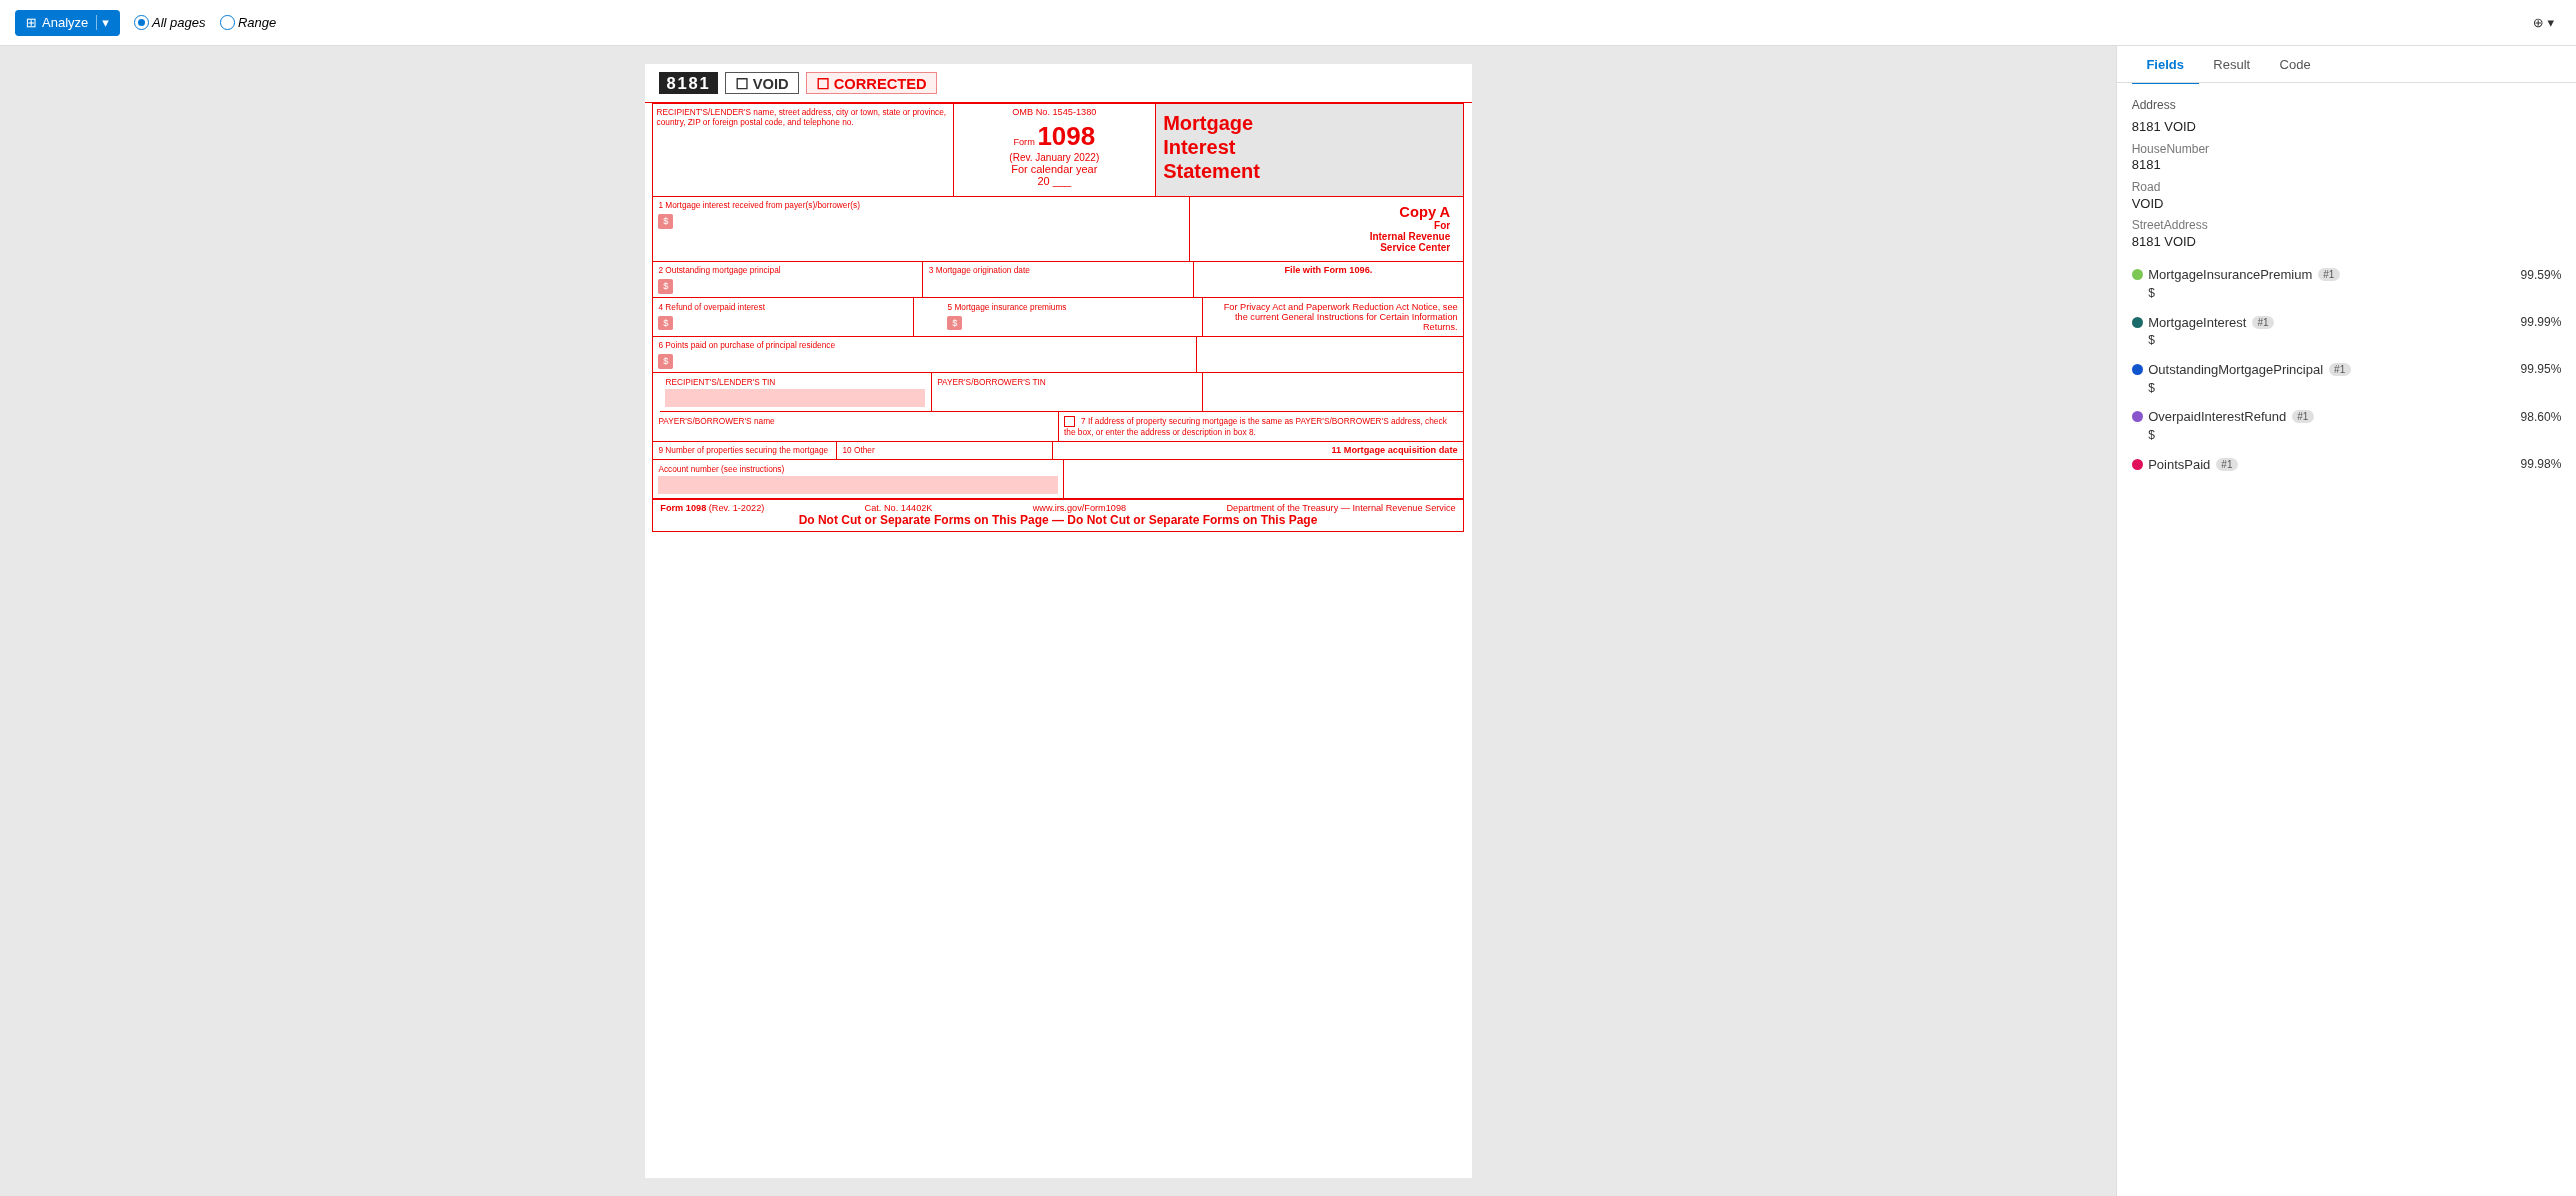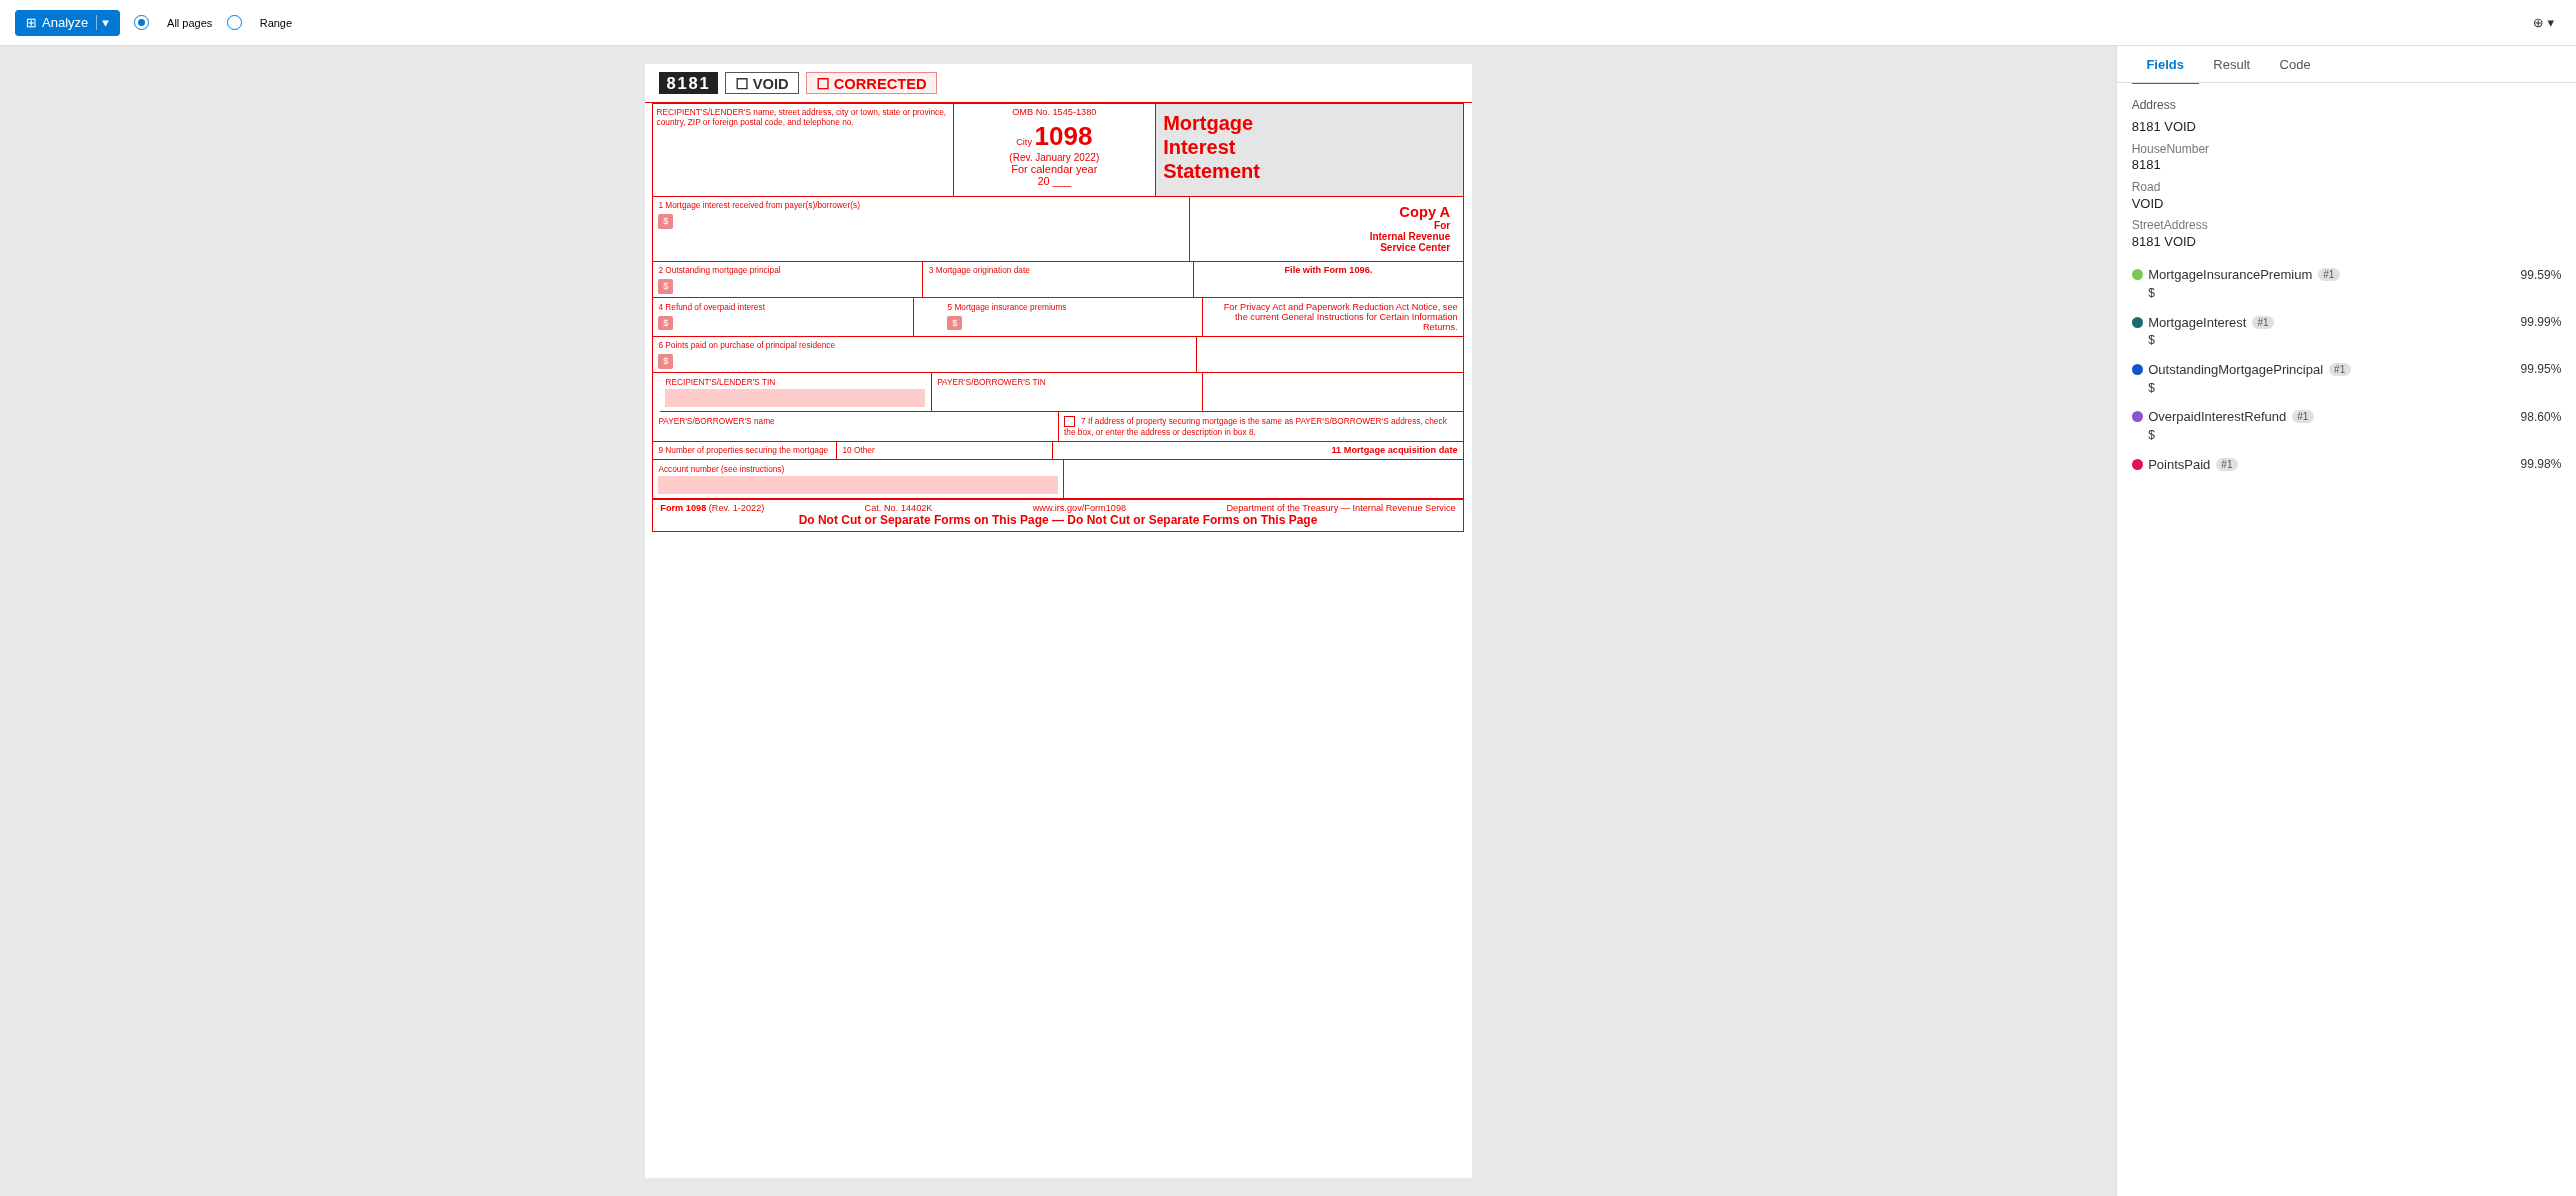--- a/index.html
+++ b/index.html
@@ -34,23 +34,24 @@
       margin-left: 1.8px;
     }
     .radio-group {
       display: flex;
       align-items: center;
       gap: 14.7px;
     }
     .radio-option {
       display: flex;
       align-items: center;
-      gap: 18px;
+      gap: 3px;
       cursor: pointer;
-      font-size: 11px;
+      font-size: 13px;
+      font-style: italic;
     }
     .radio-circle {
       width: 14.7px;
       height: 14.7px;
       border-radius: 50%;
       border: 1.8px solid #0078d4;
       display: flex;
       align-items: center;
       justify-content: center;
     }
@@ -465,21 +466,21 @@
 
       <div class="form-body">
 
         <div class="form-top">
           <div class="recipient-block" style="min-height:92px;">
             <span>RECIPIENT'S/LENDER'S name, street address, city or town, state or province, country, ZIP or foreign postal code, and telephone no.</span>
           </div>
           <div class="omb-block">
             <div class="omb-text">OMB No. 1545-1380</div>
             <div style="margin-top:3.7px;">
-              <span class="omb-text">City </span>
+              <span class="omb-text">Form </span>
               <span class="form-number">1098</span>
             </div>
             <div class="form-rev">(Rev. January 2022)</div>
             <div class="form-year">For calendar year</div>
             <div class="form-year">20 ___</div>
           </div>
           <div class="title-block">
             <div class="form-title">Mortgage</div>
             <div class="form-title">Interest</div>
             <div class="form-title">Statement</div>

